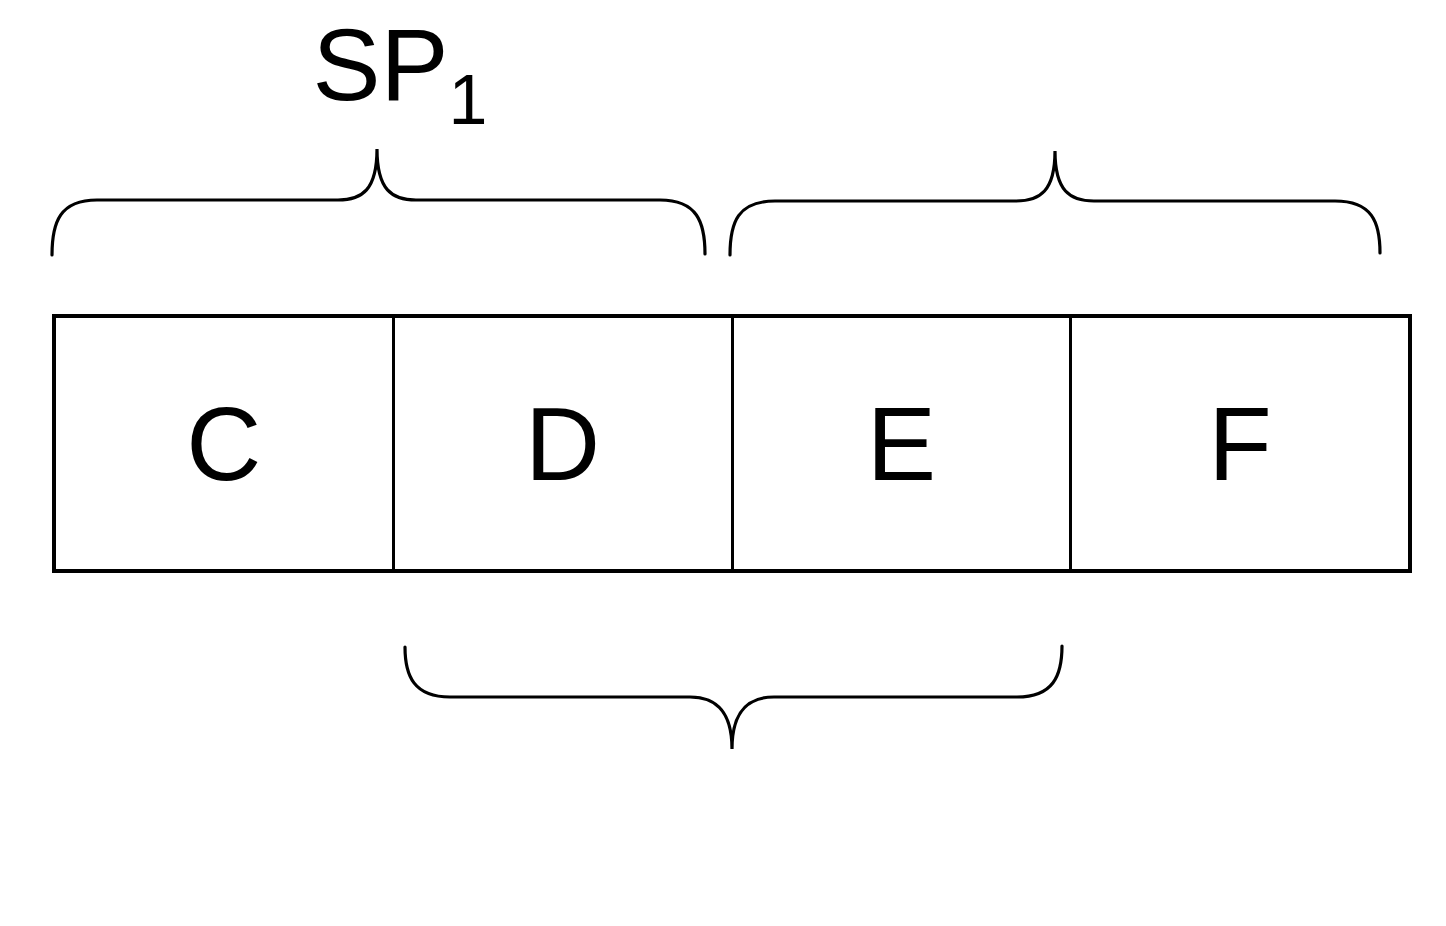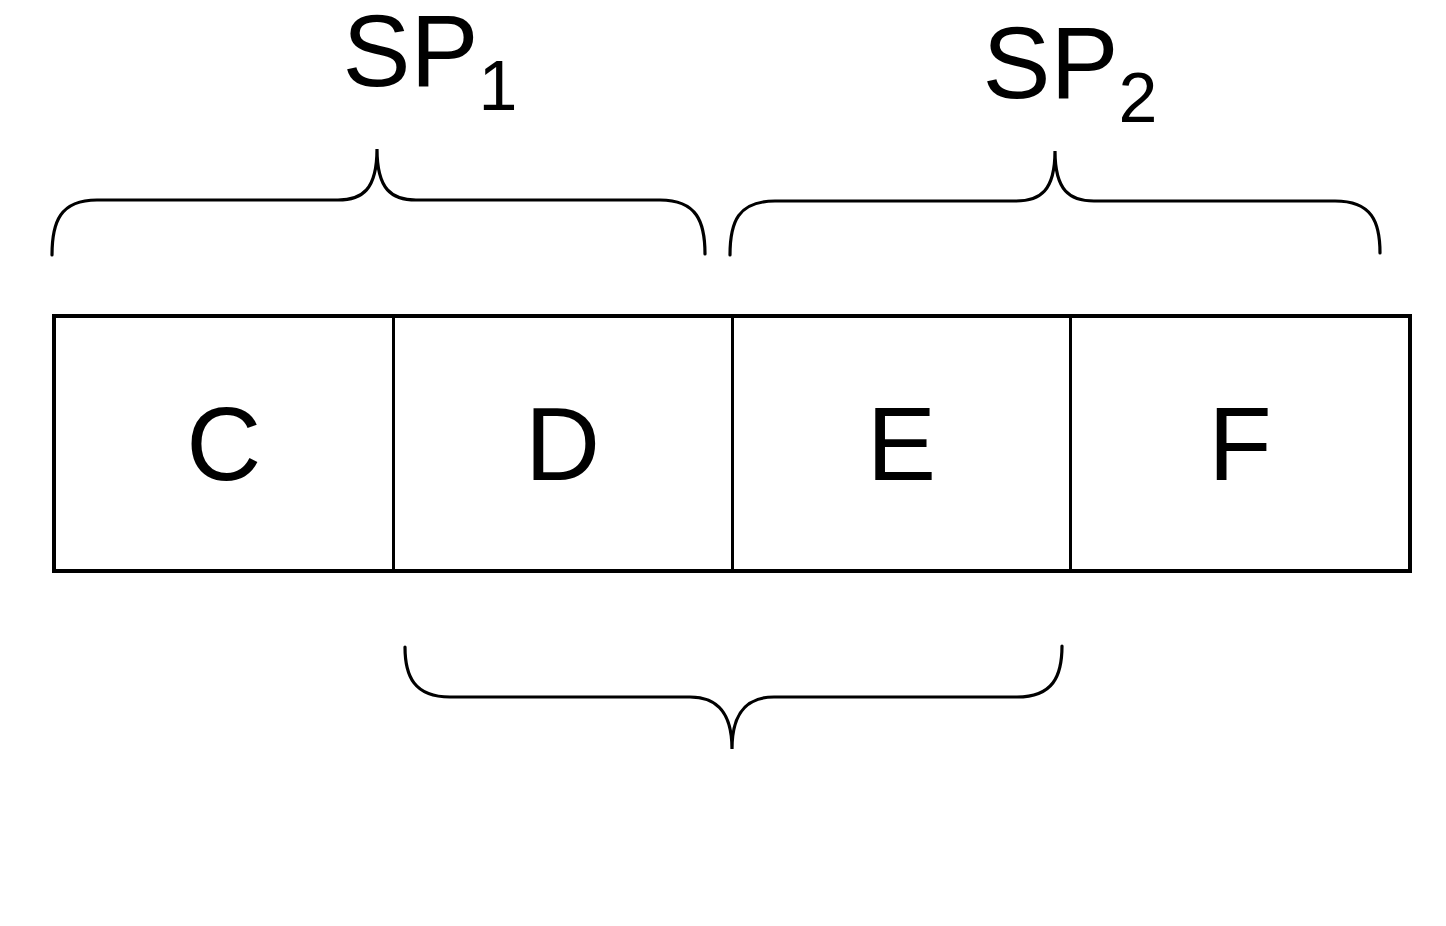--- a/index.html
+++ b/index.html
@@ -35,21 +35,21 @@
     line-height: 1;
     font-size: 102px;
     white-space: nowrap;
     transform: translateX(-50%);
   }
   .sp-label .sub {
     display: inline-block;
     font-size: 70px;
     transform: translateY(24px);
   }
-  .label-sp1 { left: 400px; top: 0; margin-left: 30px; }
+  .label-sp1 { left: 400px; top: 14px; }
   .label-sp2 { left: 1070px; top: 12px; }
   .label-spx { left: 762px; top: 786px; }
   .box-row {
     position: absolute;
     left: 52px;
     top: 314px;
     width: 1360px;
     height: 259px;
     display: flex;
     border: 4px solid #000000;
@@ -77,23 +77,20 @@
   <svg class="brace-svg" viewBox="0 0 1446 926" xmlns="http://www.w3.org/2000/svg">
     <path d="M 52,255 C 52,222 60,200 97,200 L 338,200 C 362,200 377,190 377,149 C 377,190 392,200 416,200 L 660,200 C 697,200 705,222 705,254"></path>
     <path d="M 730,255 C 730,222 738,201 775,201 L 1016,201 C 1040,201 1055,191 1055,151 C 1055,191 1070,201 1094,201 L 1335,201 C 1372,201 1380,222 1380,253"></path>
     <path d="M 405,647 C 405,676 414,697 450,697 L 690,697 C 713,697 732,708 732,749 C 732,708 751,697 774,697 L 1017,697 C 1053,697 1062,676 1062,646"></path>
   </svg>
 
   <div class="sp-label label-sp1">
     <span class="main">SP</span><span class="sub">1</span>
   </div>
 
-  <div class="sp-label label-sp2">
-    <span class="main">SP</span><span class="sub">2</span>
-  </div>
 
   <div class="box-row">
     <div class="box-cell">
       <span>C</span>
     </div>
     <div class="box-cell">
       <span>D</span>
     </div>
     <div class="box-cell">
       <span>E</span>

